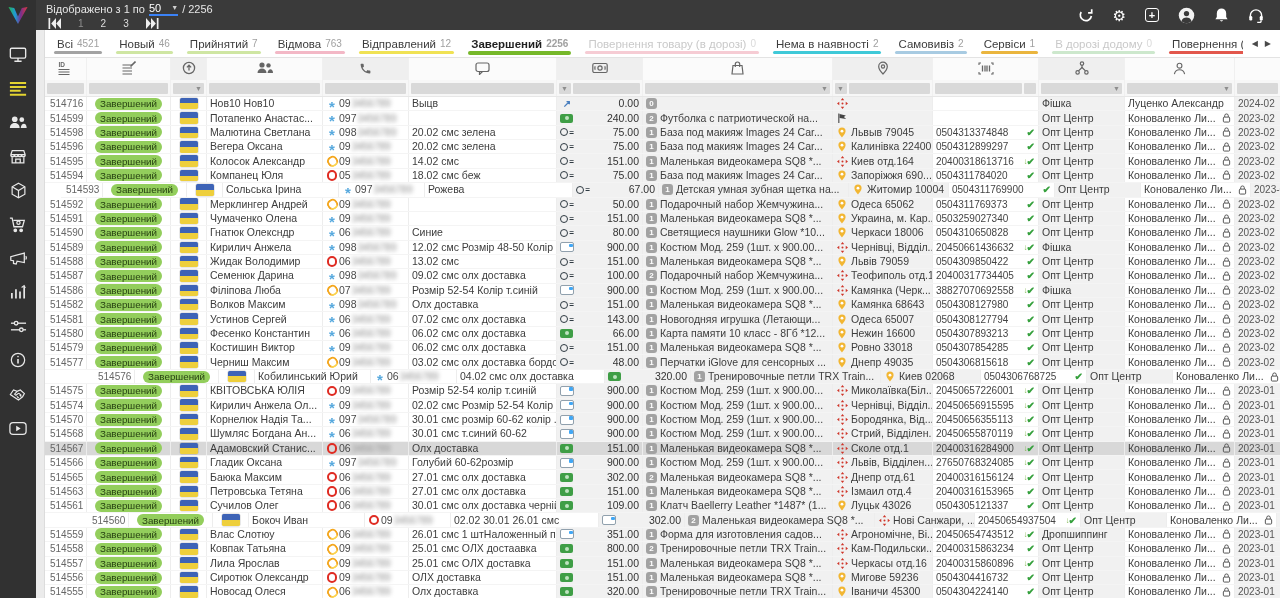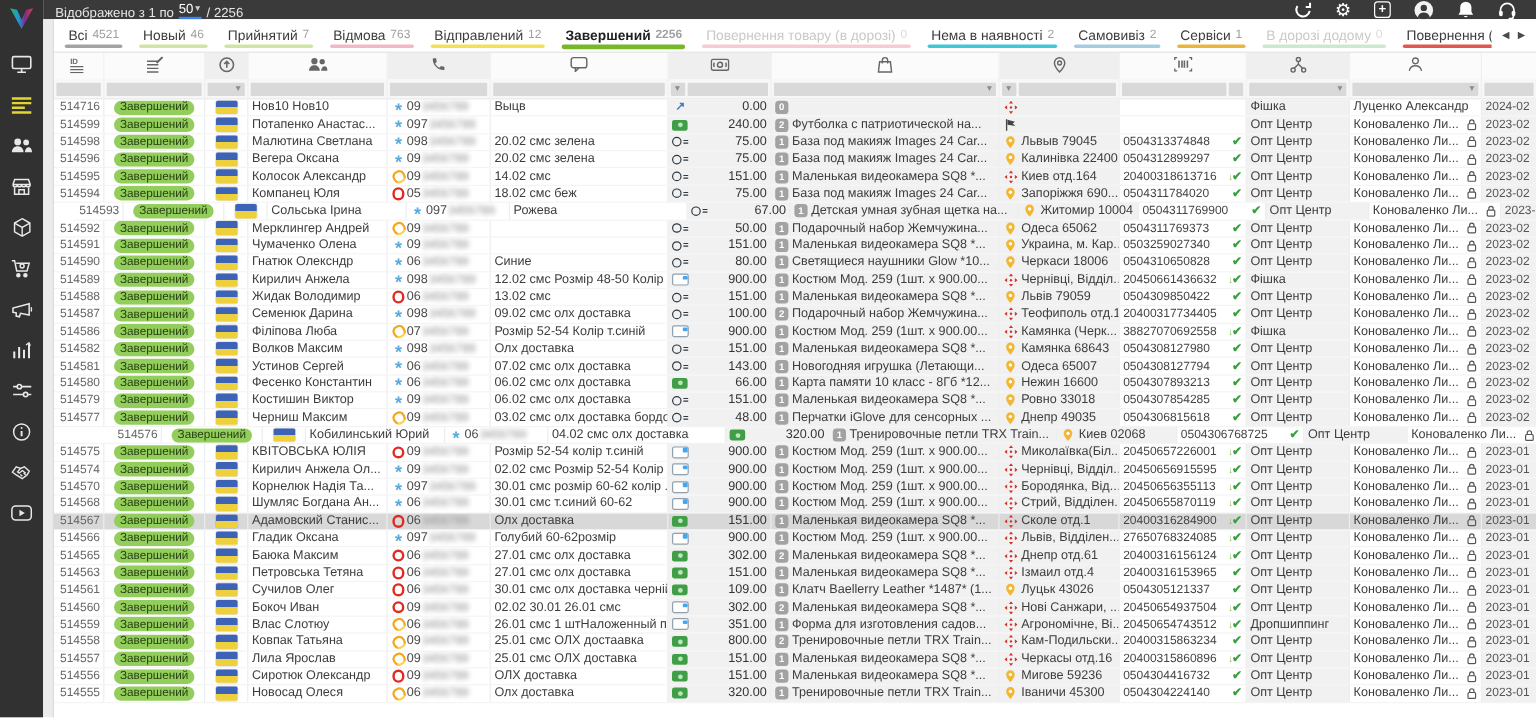--- a/index.html
+++ b/index.html
@@ -5,24 +5,24 @@
   html,body{margin:0;padding:0}
   body{width:1280px;height:598px;display:flex;overflow:hidden;background:#fff;
        font-family:"Liberation Sans",sans-serif;font-size:11px;color:#333}
   
   .sidebar{width:36px;background:#313131;flex:none;display:flex;flex-direction:column;align-items:center}
   .logo{height:30px;width:36px;display:flex;align-items:center;justify-content:center}
   .s-items{display:flex;flex-direction:column;align-items:center;margin-top:8px}
   .s-item{height:34px;width:36px;display:flex;align-items:center;justify-content:center;cursor:pointer}
   
   .main{flex:1;display:flex;flex-direction:column;min-width:0}
-  .topbar{height:16px;background:#3a3a3a;flex:none;display:flex;justify-content:space-between;color:#eee}
+  .topbar{height:30px;background:#3a3a3a;flex:none;display:flex;justify-content:space-between;color:#eee}
   .tb-left{padding:2px 0 0 10px;display:flex;flex-direction:column}
   .tb-line1{display:flex;align-items:center;gap:4px;font-size:11px;color:#e6e6e6;white-space:nowrap}
-  .pp{border-bottom:6px solid #3b82f6;display:flex;align-items:center;gap:0;cursor:pointer;color:#fff;line-height:12px}
+  .pp{border-bottom:2px solid #3b82f6;display:flex;align-items:center;gap:10px;cursor:pointer;color:#fff;line-height:12px}
   .pp .car{font-size:7px;color:#cfcfcf}
   .tb-pager{display:flex;align-items:center;gap:17px;margin-top:2px;padding-left:2px}
   .pgnum{font-size:10px;color:#dedede;cursor:pointer}
   .pgnum.cur{color:#8f8f8f}
   .pgic{cursor:pointer;display:flex;align-items:center}
   .tb-right{display:flex;align-items:center;gap:19px;padding-right:16px}
   .tb-ic{cursor:pointer;display:flex;align-items:center;justify-content:center}
   .gear{color:#fff;font-size:15px;line-height:15px}
   .addbox{width:12px;height:12px;border:1.6px solid #fff;border-radius:3px;color:#fff;font-size:11px;
           display:flex;align-items:center;justify-content:center;font-weight:bold;line-height:10px}
@@ -1936,21 +1936,21 @@
               <span>Коноваленко Ли...</span>
               <span class="lock">
                 <svg width="9" height="10" viewBox="0 0 10 11" fill="none" stroke="#555" stroke-width="1.1">
                   <rect x="1.5" y="4.5" width="7" height="5.5" rx="1"></rect>
                   <path d="M3 4.5V3a2 2 0 014 0v1.5"></path>
                 </svg>
               </span>
             </div>
             <div class="cell c-date tint">2023-01</div>
           </div>
-          <div class="row" style="grid-template-columns: 42px 84px 36px 116px 86px 148px 86px 190px 100px 106px 86px 110px 46px;">
+          <div class="row" style="grid-template-columns: 42px 84px 36px 116px 86px 148px 86px 190px 100px 106px 86px 110px 46px; padding-left: 42px;">
             <div class="cell c-id">514560</div>
             <div class="cell c-status">
               <span class="pill">Завершений</span>
             </div>
             <div class="cell c-flag">
               <span class="uaflag"></span>
             </div>
             <div class="cell c-name">Бокоч Иван</div>
             <div class="cell c-phone">
               <span class="op">

